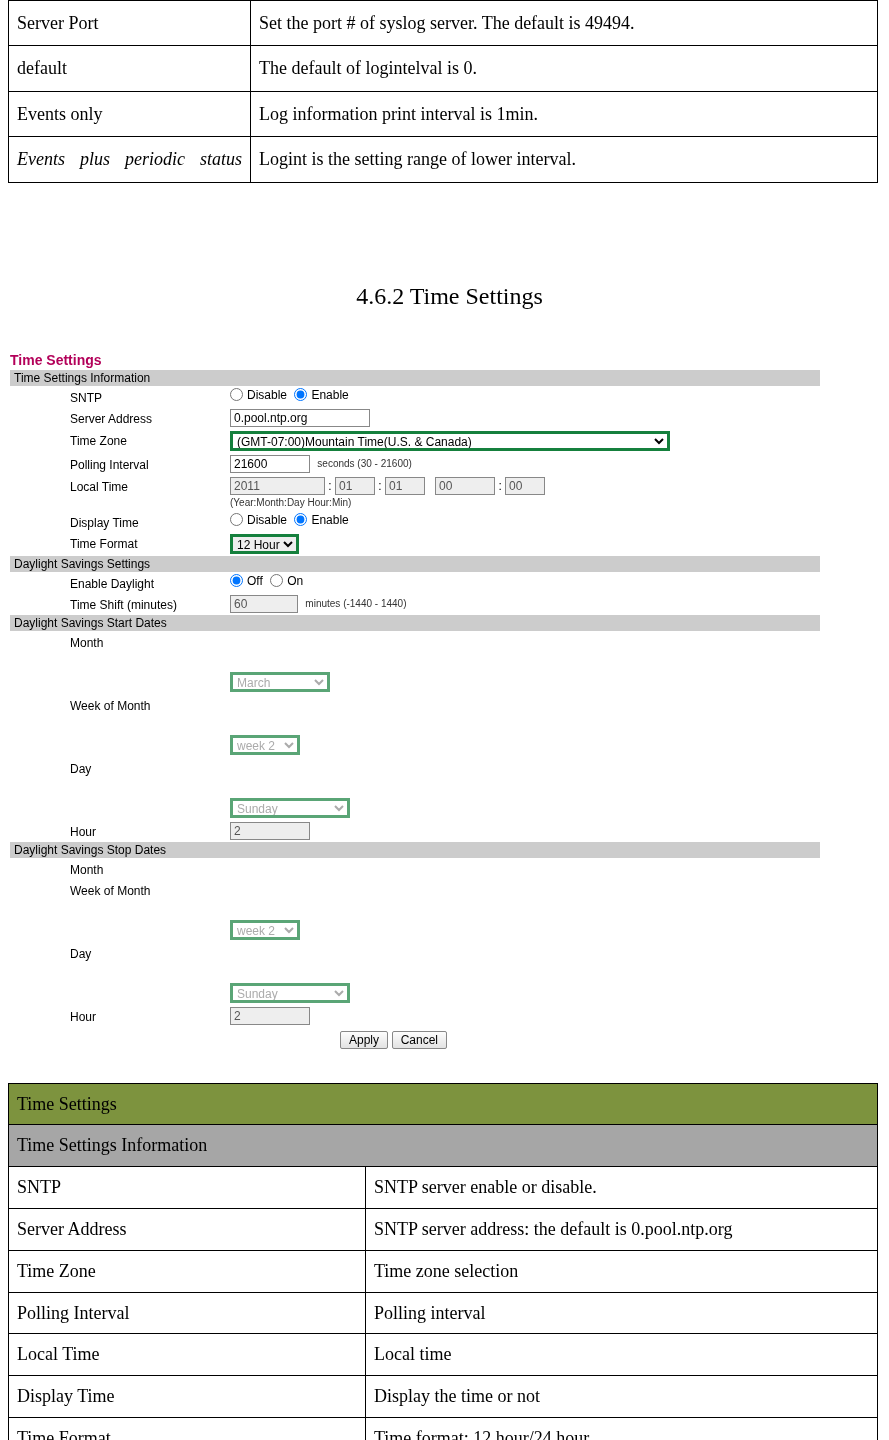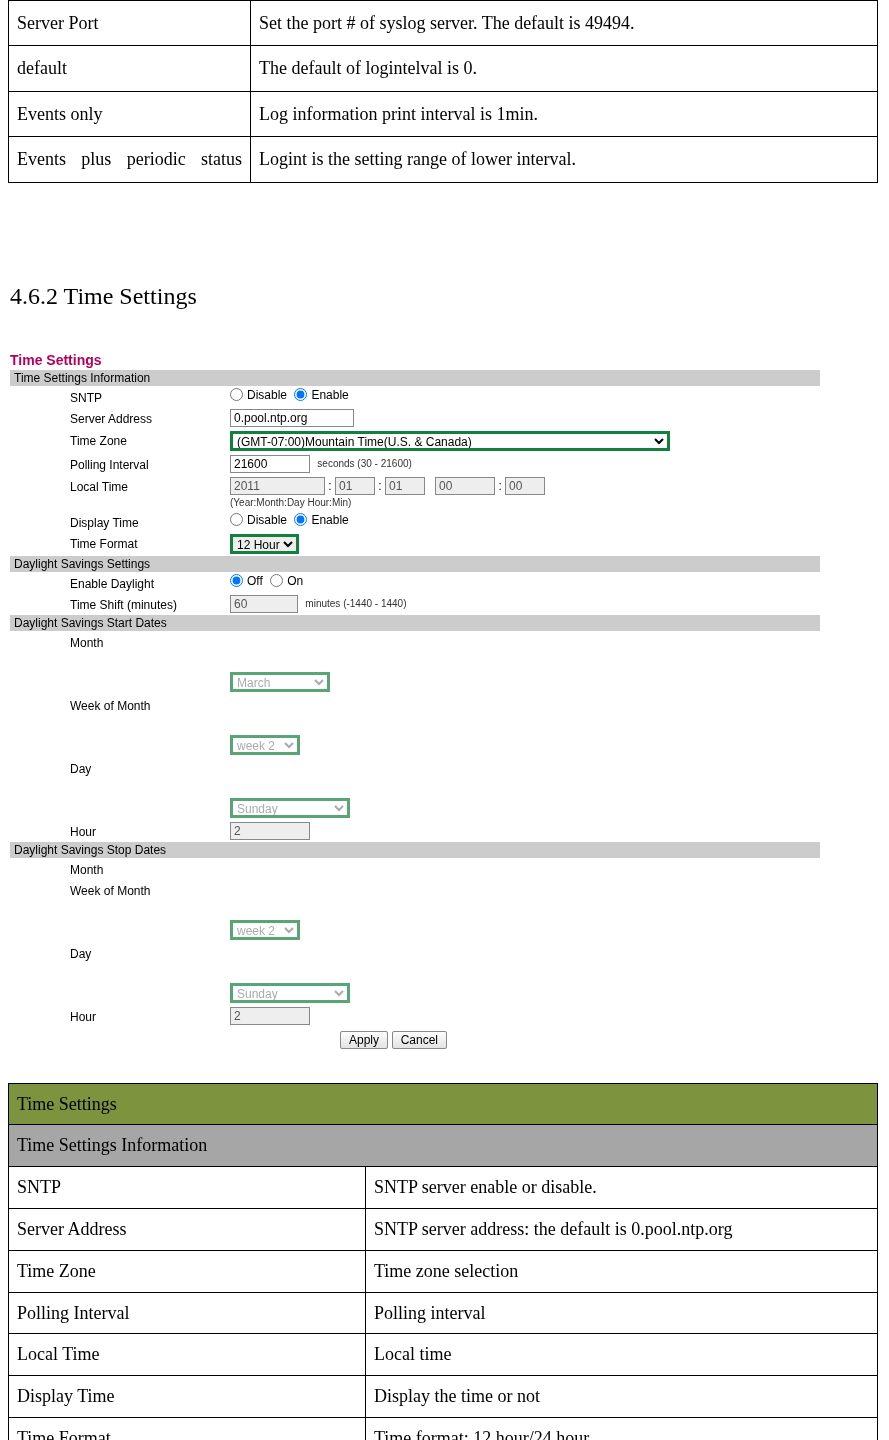--- a/index.html
+++ b/index.html
@@ -19,29 +19,31 @@
   .doc-table td {
     border: 1px solid #000;
     padding: 6px 8px;
     vertical-align: middle;
     line-height: 1.8;
   }
   .doc-table td.col1 {
     width: 225px;
     text-align: justify;
     text-align-last: justify;
+    font-style: italic;
   }
   .doc-table td.col1single {
     width: 225px;
   }
   .doc-table td.col2 {
   }
   .section-title {
     font-size: 24px;
     margin: 100px 0 40px 10px;
+    text-align: center;
   }
   
   .ss {
     font-family: Arial, Helvetica, sans-serif;
     font-size: 13px;
     margin: 0 10px 30px 10px;
     width: 810px;
   }
   .ss-title {
     color: #b30059;
@@ -182,21 +184,21 @@
     <div class="ss-label">SNTP</div>
     <div class="ss-control">
       <input type="radio" style=""> <span>Disable</span>&nbsp;
       <input type="radio" checked="" style=""> <span>Enable</span>
     </div>
   </div>
 
   <div class="ss-row">
     <div class="ss-label">Server Address</div>
     <div class="ss-control">
-      <input class="tx" type="text" style="width: 124px;" value="0.pool.ntp.org">
+      <input class="tx" type="text" style="width: 140px;" value="0.pool.ntp.org">
     </div>
   </div>
 
   <div class="ss-row">
     <div class="ss-label">Time Zone</div>
     <div class="ss-control">
       <select class="wide">
         <option>(GMT-07:00)Mountain Time(U.S. &amp; Canada)</option>
       </select>
     </div>

